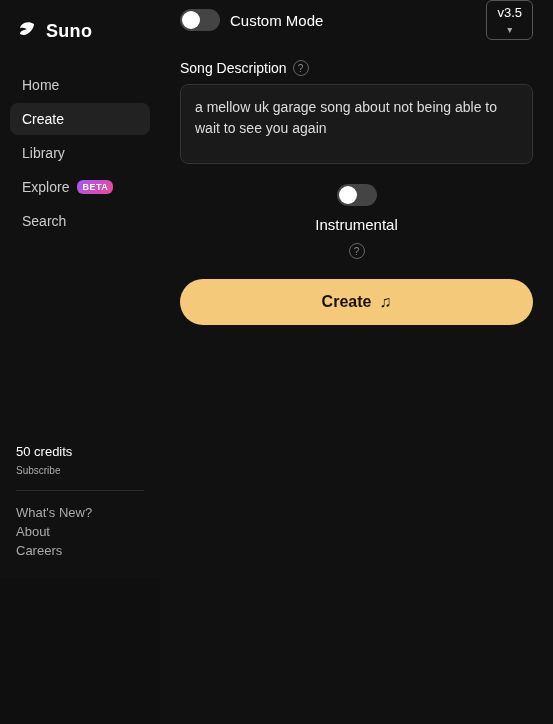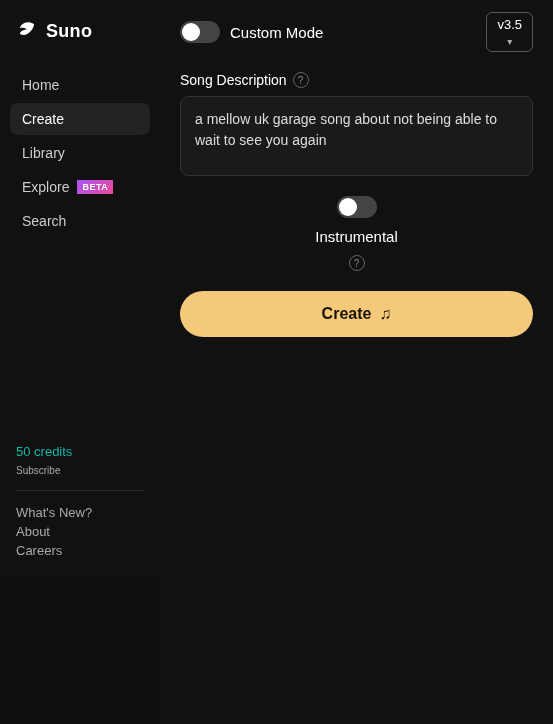--- a/index.html
+++ b/index.html
@@ -73,33 +73,33 @@
       background: #222;
       color: #fff;
     }
 
     .beta-badge {
       background: linear-gradient(135deg, #a855f7, #ec4899);
       color: #fff;
       font-size: 9px;
       font-weight: 700;
       padding: 2px 5px;
-      border-radius: 0;
+      border-radius: 6px;
       letter-spacing: 0.5px;
     }
 
     .sidebar-bottom {
       padding: 16px 16px 20px 16px;
       display: flex;
       flex-direction: column;
       gap: 4px;
     }
 
     .credits-text {
-      color: #14b8a6;
+      color: #ffffff;
       font-size: 13px;
       margin-bottom: 2px;
     }
 
     .subscribe-link {
       color: #aaa;
       font-size: 10px;
       cursor: pointer;
       text-decoration: none;
     }
@@ -120,21 +120,21 @@
       color: #aaa;
       font-size: 13px;
       cursor: pointer;
       text-decoration: none;
     }
 
     
     .main-content {
       flex: 1;
       background: #111111;
-      padding: 12px 20px;
+      padding: 0 20px;
       height: 724px;
       overflow-y: auto;
     }
 
     
     .custom-mode-row {
       display: flex;
       align-items: center;
       justify-content: space-between;
       margin-bottom: 20px;

